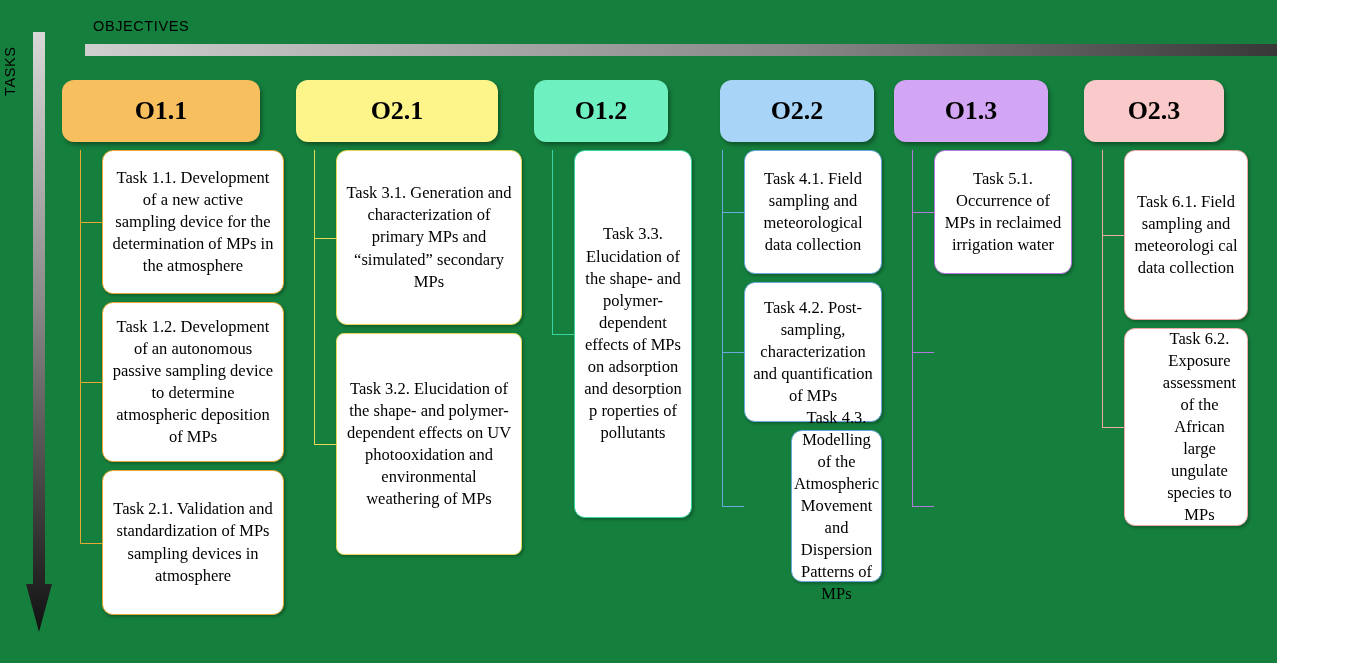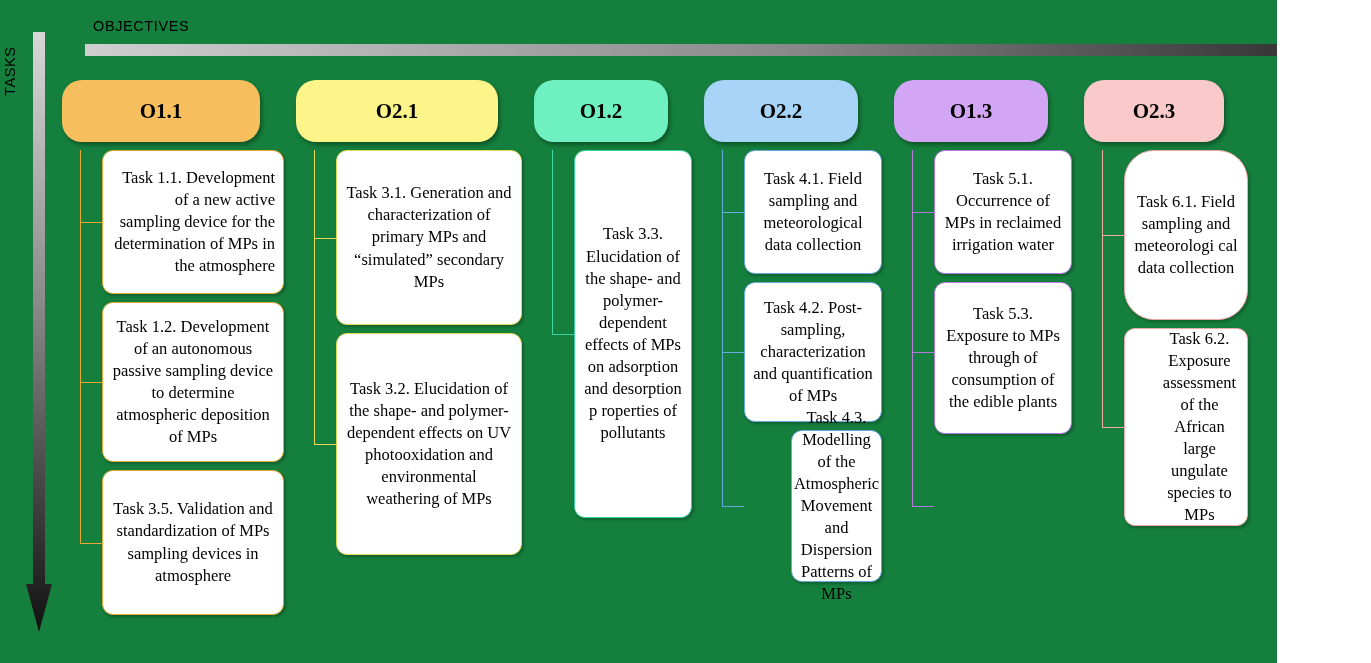--- a/index.html
+++ b/index.html
@@ -65,27 +65,27 @@
     display: flex;
     align-items: flex-start;
   }
   .column {
     position: relative;
     flex: 0 0 auto;
   }
   .obj-header {
     box-sizing: border-box;
     height: 62px;
-    border-radius: 20px;
+    border-radius: 12px;
     display: flex;
     align-items: center;
     justify-content: center;
     font-family: "Liberation Serif", serif;
     font-weight: bold;
-    font-size: 21px;
+    font-size: 26px;
     color: #000;
     box-shadow: 2px 3px 4px rgba(0,0,0,0.35);
   }
   .tasks {
     position: relative;
     margin-top: 8px;
     display: flex;
     flex-direction: column;
     gap: 8px;
   }
@@ -146,73 +146,72 @@
     </defs>
     <polygon points="7,0 19,0 19,552 26,552 13,600 0,552 7,552" fill="url(#vgrad)"></polygon>
   </svg>
 
   <div class="columns" id="columns">
       <div class="column" style="width: 234px;">
         <div class="obj-header" style="background: rgb(247, 191, 94); width: 198px; margin-left: 0px;">O1.1</div>
         <div class="tasks" style="margin-left: 40px; width: 182px;">
           <div class="spine" style="left: -22px; border-left-color: rgb(232, 168, 51); height: 392.5px;"></div>
           <div class="stub" style="left: -22px; width: 22px; top: 72px; border-top-color: rgb(232, 168, 51);"></div>
-          <div class="task" style="height: 144px; border-color: rgb(232, 168, 51); text-align: right;">Task 1.1. Development of a new active sampling device for the determination of MPs in the atmosphere</div>
+          <div class="task" style="height: 144px; border-color: rgb(232, 168, 51);">Task 1.1. Development of a new active sampling device for the determination of MPs in the atmosphere</div>
           <div class="stub" style="left: -22px; width: 22px; top: 232px; border-top-color: rgb(232, 168, 51);"></div>
           <div class="task" style="height: 160px; border-color: rgb(232, 168, 51);">Task 1.2. Development of an autonomous passive sampling device to determine atmospheric deposition of MPs</div>
           <div class="stub" style="left: -22px; width: 22px; top: 392.5px; border-top-color: rgb(232, 168, 51);"></div>
-          <div class="task" style="height: 145px; border-color: rgb(232, 168, 51);">Task 3.5. Validation and standardization of MPs sampling devices in atmosphere</div>
+          <div class="task" style="height: 145px; border-color: rgb(232, 168, 51);">Task 2.1. Validation and standardization of MPs sampling devices in atmosphere</div>
         </div>
       </div>
       <div class="column" style="width: 238px;">
         <div class="obj-header" style="background: rgb(253, 245, 138); width: 202px; margin-left: 0px;">O2.1</div>
         <div class="tasks" style="margin-left: 40px; width: 186px;">
           <div class="spine" style="left: -22px; border-left-color: rgb(230, 217, 90); height: 294px;"></div>
           <div class="stub" style="left: -22px; width: 22px; top: 87.5px; border-top-color: rgb(230, 217, 90);"></div>
           <div class="task" style="height: 175px; border-color: rgb(230, 217, 90);">Task 3.1. Generation and characterization of primary MPs and “simulated” secondary MPs</div>
           <div class="stub" style="left: -22px; width: 22px; top: 294px; border-top-color: rgb(230, 217, 90);"></div>
-          <div class="task" style="height: 222px; border-color: rgb(230, 217, 90);">Task 3.2. Elucidation of the shape- and polymer-dependent effects on UV photooxidation and environmental weathering of MPs</div>
+          <div class="task" style="height: 222px; border-color: rgb(230, 217, 90); border-radius: 8px;">Task 3.2. Elucidation of the shape- and polymer-dependent effects on UV photooxidation and environmental weathering of MPs</div>
         </div>
       </div>
       <div class="column" style="width: 170px;">
         <div class="obj-header" style="background: rgb(110, 240, 192); width: 134px; margin-left: 0px;">O1.2</div>
         <div class="tasks" style="margin-left: 40px; width: 118px; align-items: center;">
           <div class="spine" style="left: -22px; border-left-color: rgb(58, 212, 162); height: 184px;"></div>
           <div class="stub" style="left: -22px; width: 22px; top: 184px; border-top-color: rgb(58, 212, 162);"></div>
           <div class="task" style="height: 368px; border-color: rgb(58, 212, 162);">Task 3.3. Elucidation of the shape- and polymer-dependent effects of MPs on adsorption and desorption p roperties of pollutants</div>
         </div>
       </div>
       <div class="column" style="width: 190px;">
-        <div class="obj-header" style="background: rgb(168, 212, 247); width: 154px; margin-left: 0px;">O2.2</div>
+        <div class="obj-header" style="background: rgb(168, 212, 247); width: 154px; margin-left: 16px;">O2.2</div>
         <div class="tasks" style="margin-left: 40px; width: 138px; justify-content: space-between;">
           <div class="spine" style="left: -22px; border-left-color: rgb(106, 169, 221); height: 356px;"></div>
           <div class="stub" style="left: -22px; width: 22px; top: 62px; border-top-color: rgb(106, 169, 221);"></div>
           <div class="task" style="height: 124px; border-color: rgb(106, 169, 221);">Task 4.1. Field sampling and meteorological data collection</div>
           <div class="stub" style="left: -22px; width: 22px; top: 202px; border-top-color: rgb(106, 169, 221);"></div>
           <div class="task" style="height: 140px; border-color: rgb(106, 169, 221);">Task 4.2. Post-sampling, characterization and quantification of MPs</div>
           <div class="stub" style="left: -22px; width: 22px; top: 356px; border-top-color: rgb(106, 169, 221);"></div>
           <div class="task" style="height: 152px; border-color: rgb(106, 169, 221); margin-left: 47px;">Task 4.3. Modelling of the Atmospheric Movement and Dispersion Patterns of MPs</div>
         </div>
       </div>
       <div class="column" style="width: 190px;">
         <div class="obj-header" style="background: rgb(211, 166, 245); width: 154px; margin-left: 0px;">O1.3</div>
         <div class="tasks" style="margin-left: 40px; width: 138px;">
           <div class="spine" style="left: -22px; border-left-color: rgb(180, 121, 224); height: 356px;"></div>
           <div class="stub" style="left: -22px; width: 22px; top: 62px; border-top-color: rgb(180, 121, 224);"></div>
           <div class="task" style="height: 124px; border-color: rgb(180, 121, 224);">Task 5.1. Occurrence of MPs in reclaimed irrigation water</div>
           <div class="stub" style="left: -22px; width: 22px; top: 202px; border-top-color: rgb(180, 121, 224);"></div>
           <div class="stub" style="left: -22px; width: 22px; top: 356px; border-top-color: rgb(180, 121, 224);"></div>
-          <div class="task" style="height: 152px; border-color: rgb(180, 121, 224);">Task 5.3. Exposure to MPs through of consumption of the edible plants</div>
         </div>
       </div>
       <div class="column" style="width: 176px;">
         <div class="obj-header" style="background: rgb(250, 201, 201); width: 140px; margin-left: 0px;">O2.3</div>
         <div class="tasks" style="margin-left: 40px; width: 124px;">
           <div class="spine" style="left: -22px; border-left-color: rgb(240, 168, 168); height: 277px;"></div>
           <div class="stub" style="left: -22px; width: 22px; top: 85px; border-top-color: rgb(240, 168, 168);"></div>
-          <div class="task" style="height: 170px; border-color: rgb(240, 168, 168); border-radius: 30px;">Task 6.1. Field sampling and meteorologi cal data collection</div>
+          <div class="task" style="height: 170px; border-color: rgb(240, 168, 168);">Task 6.1. Field sampling and meteorologi cal data collection</div>
           <div class="stub" style="left: -22px; width: 22px; top: 277px; border-top-color: rgb(240, 168, 168);"></div>
           <div class="task" style="height: 198px; border-color: rgb(240, 168, 168); padding-left: 35px;">Task 6.2. Exposure assessment of the African large ungulate species to MPs</div>
         </div>
       </div>
     </div>
 
 </div>
 
 </body></html>

